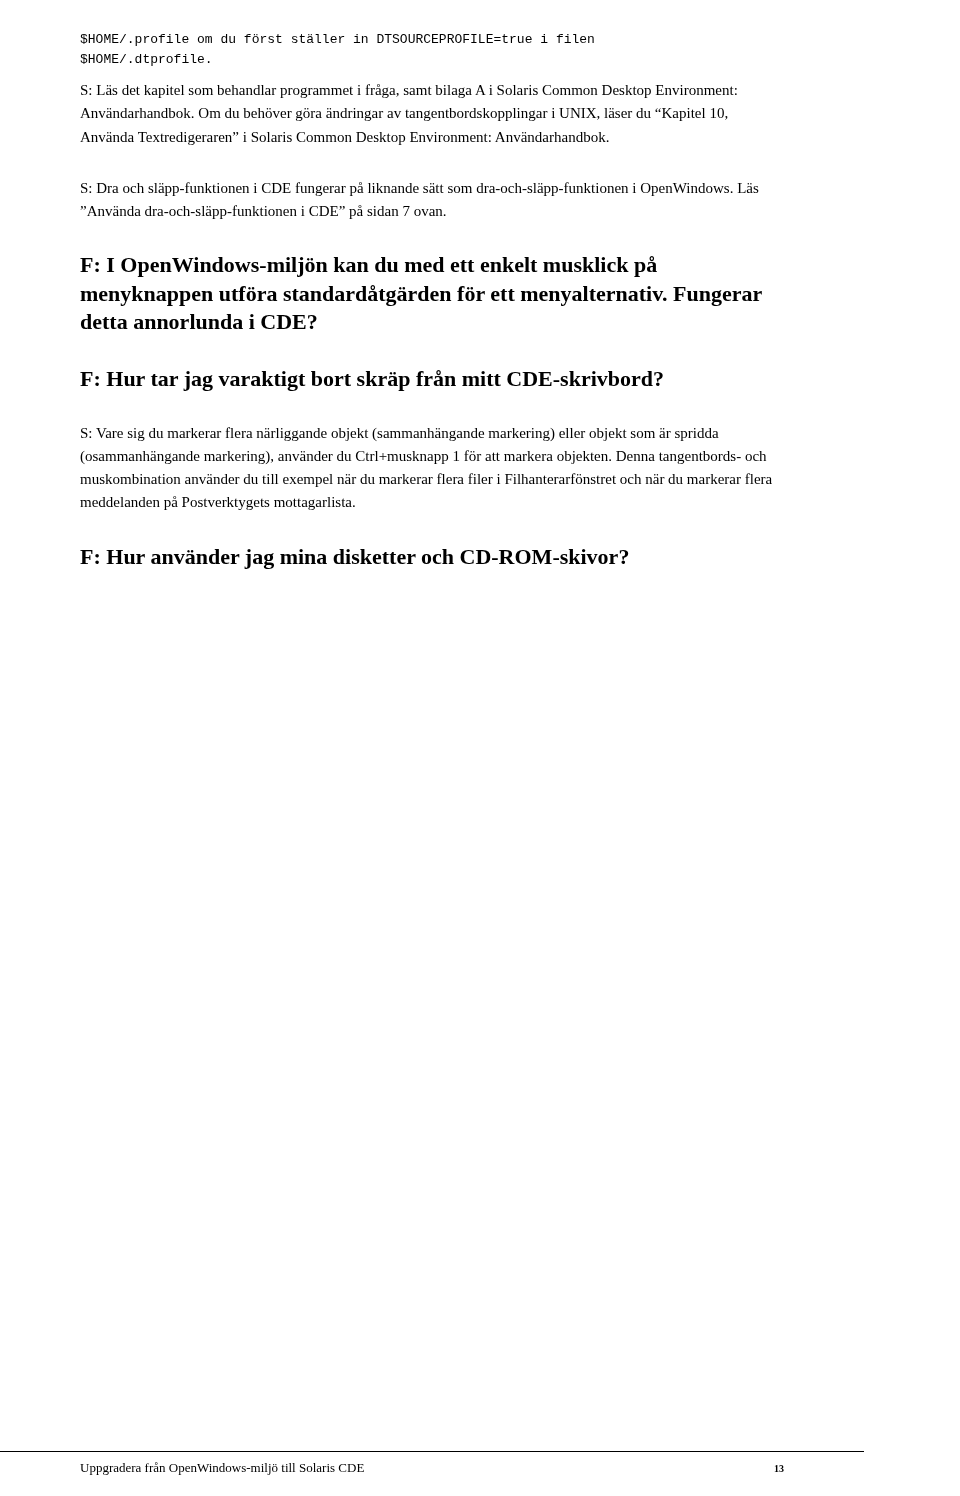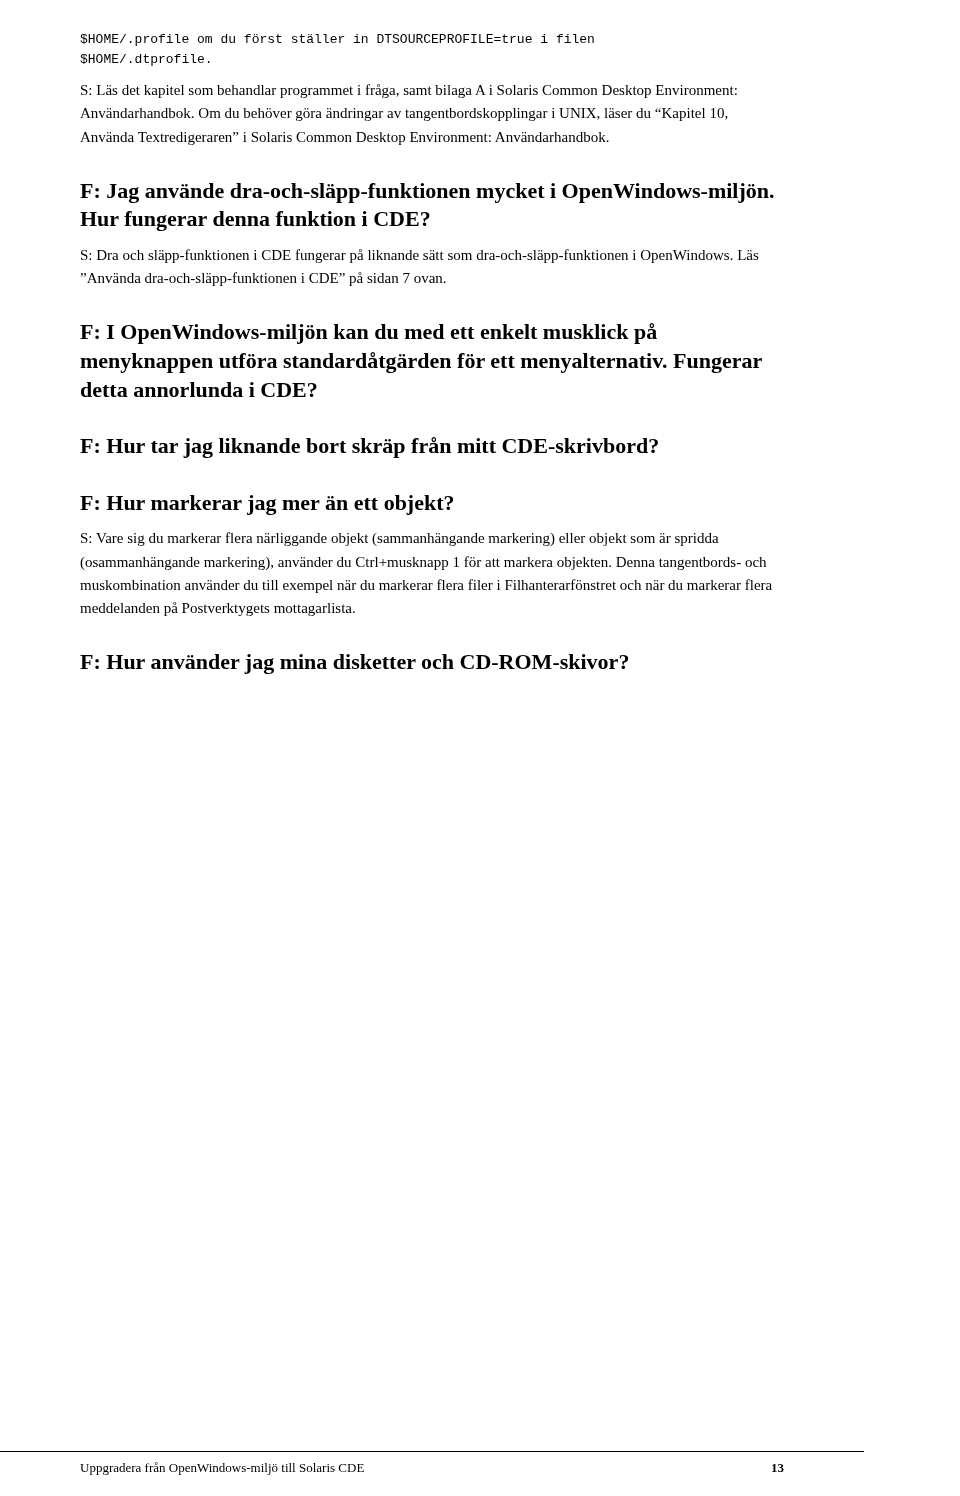--- a/index.html
+++ b/index.html
@@ -67,57 +67,55 @@
       padding: 0 80px;
       border-top: 1px solid #000;
       padding-top: 8px;
     }
 
     .footer-text {
       font-size: 13px;
     }
 
     .footer-page {
-      font-size: 13px;
+      font-size: 10px;
       font-weight: bold;
     }
   </style>
 </head>
 <body>
 
 <div class="page">
 
   <div class="code-block">
     <span>$HOME/.profile om du först ställer in DTSOURCEPROFILE=true i filen</span><br>
     <span>$HOME/.dtprofile.</span>
   </div>
 
   <div class="section">
     <div class="answer">
       <p>S: Läs det kapitel som behandlar programmet i fråga, samt bilaga A i <span class="italic">Solaris Common Desktop Environment: Användarhandbok.</span> Om du behöver göra ändringar av tangentbordskopplingar i UNIX, läser du “Kapitel 10, Använda Textredigeraren” i <span class="italic">Solaris Common Desktop Environment: Användarhandbok.</span></p>
     </div>
   </div>
 
   <div class="section">
-    <div class="question">F: Jag använde dra-och-släpp-funktionen mycket i OpenWindows-miljön. Hur fungerar denna funktion i CDE?</div>
     <div class="answer">
       <p>S: Dra och släpp-funktionen i CDE fungerar på liknande sätt som dra-och-släpp-funktionen i OpenWindows. Läs ”Använda dra-och-släpp-funktionen i CDE” på sidan 7 ovan.</p>
     </div>
   </div>
 
   <div class="section">
     <div class="question">F: I OpenWindows-miljön kan du med ett enkelt musklick på menyknappen utföra standardåtgärden för ett menyalternativ. Fungerar detta annorlunda i CDE?</div>
   </div>
 
   <div class="section">
-    <div class="question">F: Hur tar jag liknande bort skräp från mitt CDE-skrivbord?</div>
+    <div class="question">F: Hur tar jag varaktigt bort skräp från mitt CDE-skrivbord?</div>
   </div>
 
   <div class="section">
-    <div class="question">F: Hur markerar jag mer än ett objekt?</div>
     <div class="answer">
       <p>S: Vare sig du markerar flera närliggande objekt (sammanhängande markering) eller objekt som är spridda (osammanhängande markering), använder du Ctrl+musknapp 1 för att markera objekten. Denna tangentbords- och muskombination använder du till exempel när du markerar flera filer i Filhanterarfönstret och när du markerar flera meddelanden på Postverktygets mottagarlista.</p>
     </div>
   </div>
 
   <div class="section">
     <div class="question">F: Hur använder jag mina disketter och CD-ROM-skivor?</div>
   </div>
 
   <div class="footer">

